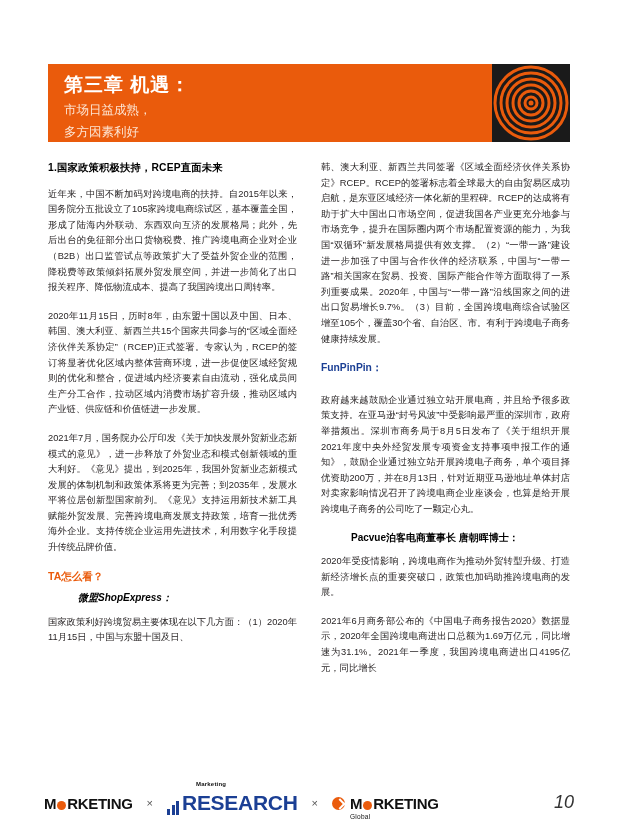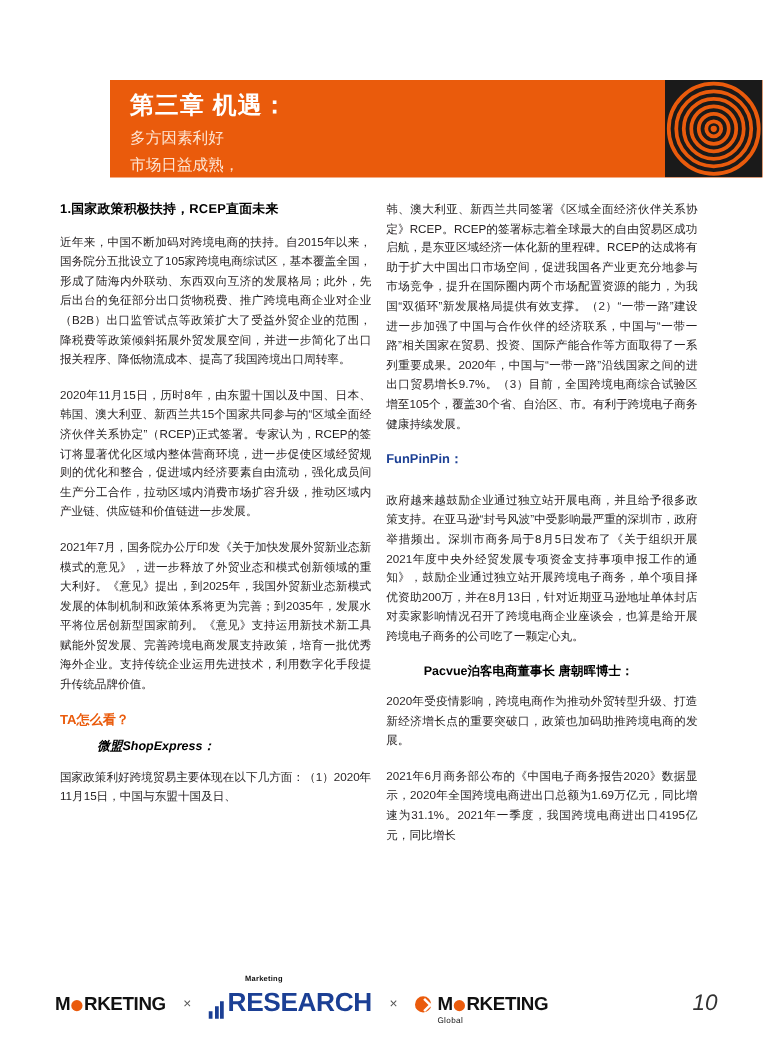--- a/index.html
+++ b/index.html
@@ -25,21 +25,20 @@
 
   
   .banner {
     position: absolute;
     left: 48px;
     top: 64px;
     width: 522px;
     height: 78px;
     background: #ea5b0c;
     overflow: hidden;
-    margin-left: 40px;
   }
   .banner-text {
     position: absolute;
     left: 16px;
     top: 8px;
     color: #ffffff;
   }
   .banner-title {
     font-size: 19px;
     font-weight: bold;
@@ -64,21 +63,21 @@
   .banner-rings svg { display: block; }
 
   
   .cols {
     position: absolute;
     left: 48px;
     top: 160px;
     width: 522px;
     height: 608px;
     display: flex;
-    gap: 12px;
+    gap: 24px;
   }
   .col {
     width: 249px;
     font-size: 9.3px;
     line-height: 15.6px;
     color: #231f20;
     text-align: justify;
   }
   .col p {
     margin: 0 0 13px 0;
@@ -215,22 +214,22 @@
   }
 </style>
 </head>
 <body>
 
 <div class="page">
 
   <div class="banner">
     <div class="banner-text">
       <div class="banner-title">第三章 机遇：</div>
+      <div class="banner-sub">市场日益成熟，</div>
       <div class="banner-sub">多方因素利好</div>
-      <div class="banner-sub">市场日益成熟，</div>
     </div>
     <div class="banner-rings">
       <svg width="78" height="78" viewBox="0 0 78 78">
         <rect x="0" y="0" width="78" height="78" fill="#1a1a1a"></rect>
         <g fill="none" stroke="#ea5b0c" stroke-width="3">
           <circle cx="39" cy="39" r="36"></circle>
           <circle cx="39" cy="39" r="30"></circle>
           <circle cx="39" cy="39" r="24"></circle>
           <circle cx="39" cy="39" r="18"></circle>
           <circle cx="39" cy="39" r="12"></circle>

